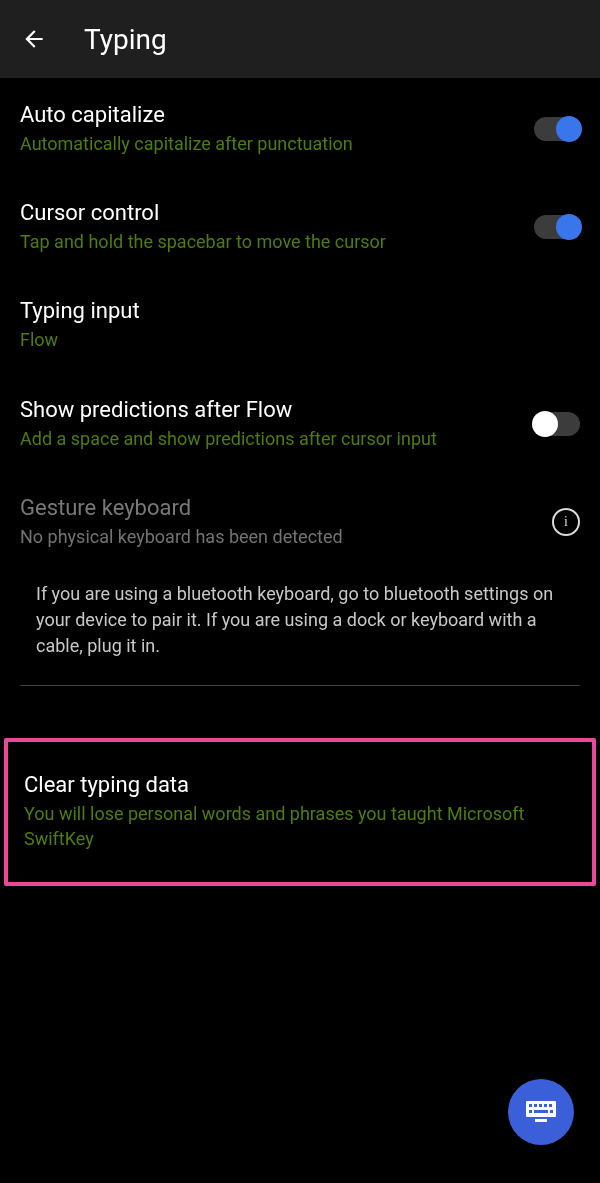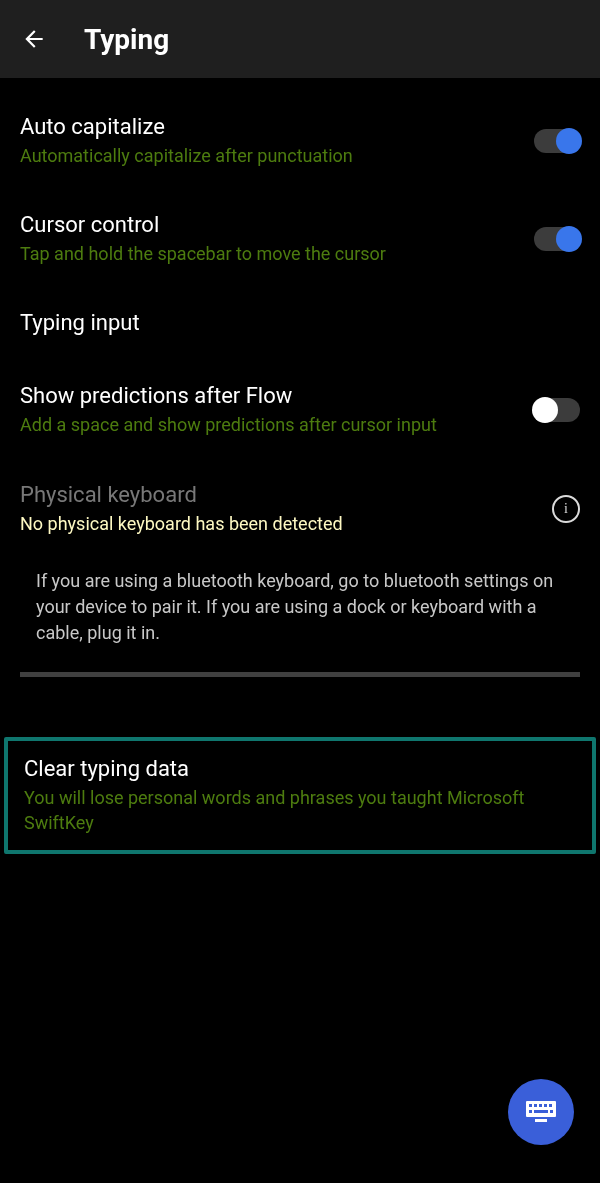--- a/index.html
+++ b/index.html
@@ -21,21 +21,21 @@
     .back-arrow {
       width: 28px;
       height: 28px;
       display: flex;
       align-items: center;
       justify-content: center;
       margin-right: 36px;
     }
     .header-title {
       font-size: 28px;
-      font-weight: 700;
+      font-weight: 400;
     }
     .content {
       padding: 0 20px;
     }
     .setting-item {
       display: flex;
       align-items: center;
       padding: 22px 0;
     }
     .setting-text {
@@ -49,21 +49,21 @@
     }
     .setting-subtitle {
       font-size: 18px;
       color: #4d7c0f;
       line-height: 1.4;
     }
     .setting-title.disabled {
       color: #787878;
     }
     .setting-subtitle.disabled {
-      color: #fef9c3;
+      color: #737373;
     }
     .toggle {
       width: 46px;
       height: 24px;
       border-radius: 12px;
       position: relative;
       flex-shrink: 0;
       margin-left: 16px;
     }
     .toggle.on {
@@ -96,48 +96,47 @@
       align-items: center;
       justify-content: center;
       font-family: Georgia, serif;
       font-size: 14px;
       color: #dadada;
       flex-shrink: 0;
       margin-left: 16px;
     }
     .info-box {
       padding: 10px 0 26px 16px;
-      border-bottom: 5px solid #404040;
-      margin-bottom: 8px;
+      border-bottom: 1px solid #404040;
     }
     .info-text {
       font-size: 18px;
       color: #c8c8c8;
       line-height: 1.45;
     }
     .highlighted {
-      border: 4px solid #0f766e;
-      padding: 15px 16px;
+      border: 4px solid #ec4899;
+      padding: 30px 16px;
       margin: 8px -16px 0 -16px;
       border-radius: 2px;
     }
     .fab {
       position: absolute;
       bottom: 38px;
       right: 26px;
       width: 66px;
       height: 66px;
       border-radius: 50%;
       background: #3a5fd9;
       display: flex;
       align-items: center;
       justify-content: center;
     }
     .first-item {
-      padding-top: 36px;
+      padding-top: 24px;
     }
   </style>
 </head>
 <body>
 
 <div class="header">
   <div class="back-arrow">
     <svg width="26" height="26" viewBox="0 0 24 24" fill="none">
       <path d="M20 11H7.83l5.59-5.59L12 4l-8 8 8 8 1.41-1.41L7.83 13H20v-2z" fill="#fff"></path>
     </svg>
@@ -163,36 +162,37 @@
       <div class="setting-subtitle">Tap and hold the spacebar to move the cursor</div>
     </div>
     <div class="toggle on">
       <div class="toggle-thumb"></div>
     </div>
   </div>
 
   <div class="setting-item">
     <div class="setting-text">
       <div class="setting-title">Typing input</div>
+      <div class="setting-subtitle">Flow</div>
     </div>
   </div>
 
   <div class="setting-item">
     <div class="setting-text">
       <div class="setting-title">Show predictions after Flow</div>
       <div class="setting-subtitle">Add a space and show predictions after cursor input</div>
     </div>
     <div class="toggle off">
       <div class="toggle-thumb"></div>
     </div>
   </div>
 
   <div class="setting-item">
     <div class="setting-text">
-      <div class="setting-title disabled">Physical keyboard</div>
+      <div class="setting-title disabled">Gesture keyboard</div>
       <div class="setting-subtitle disabled">No physical keyboard has been detected</div>
     </div>
     <div class="info-icon">i</div>
   </div>
 
   <div class="info-box">
     <div class="info-text">If you are using a bluetooth keyboard, go to bluetooth settings on your device to pair it. If you are using a dock or keyboard with a cable, plug it in.</div>
   </div>
 
   <div class="setting-item">

